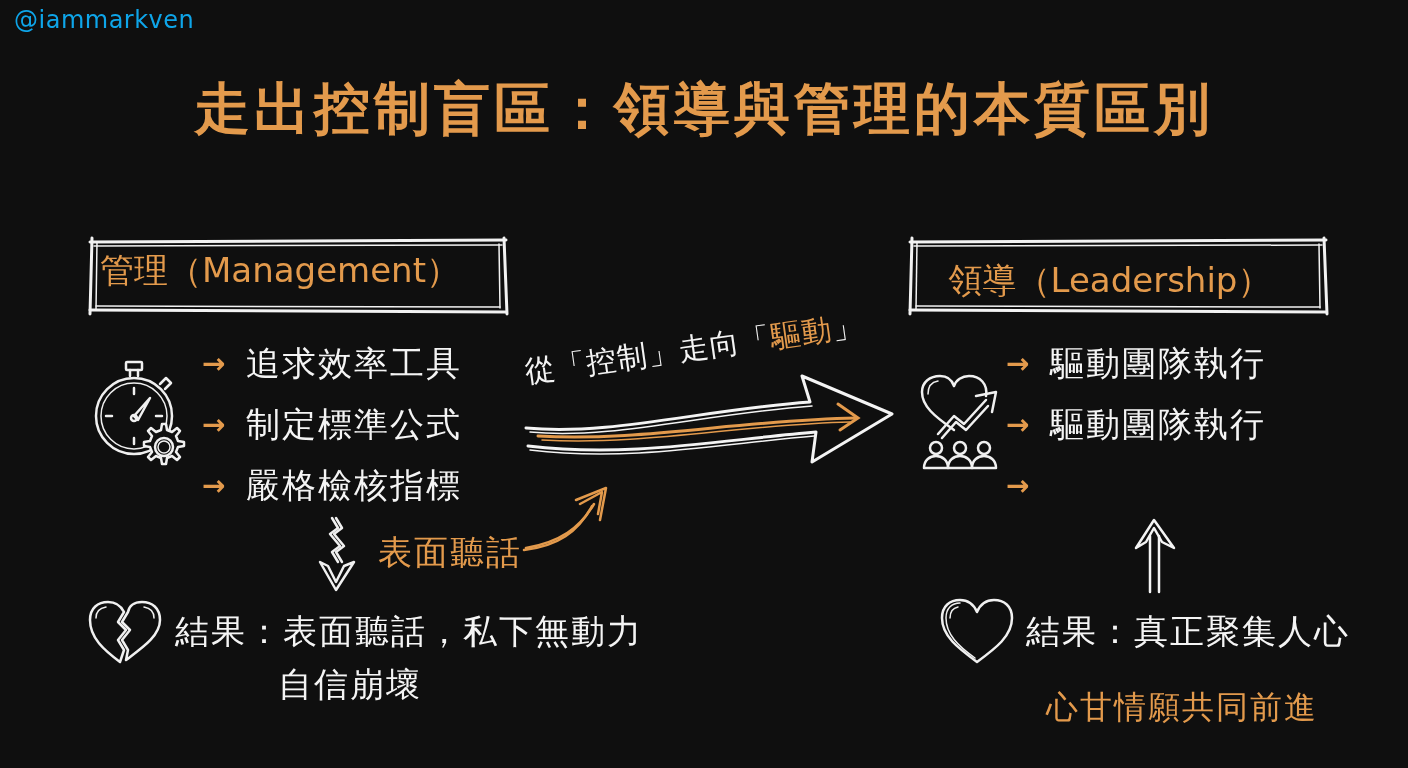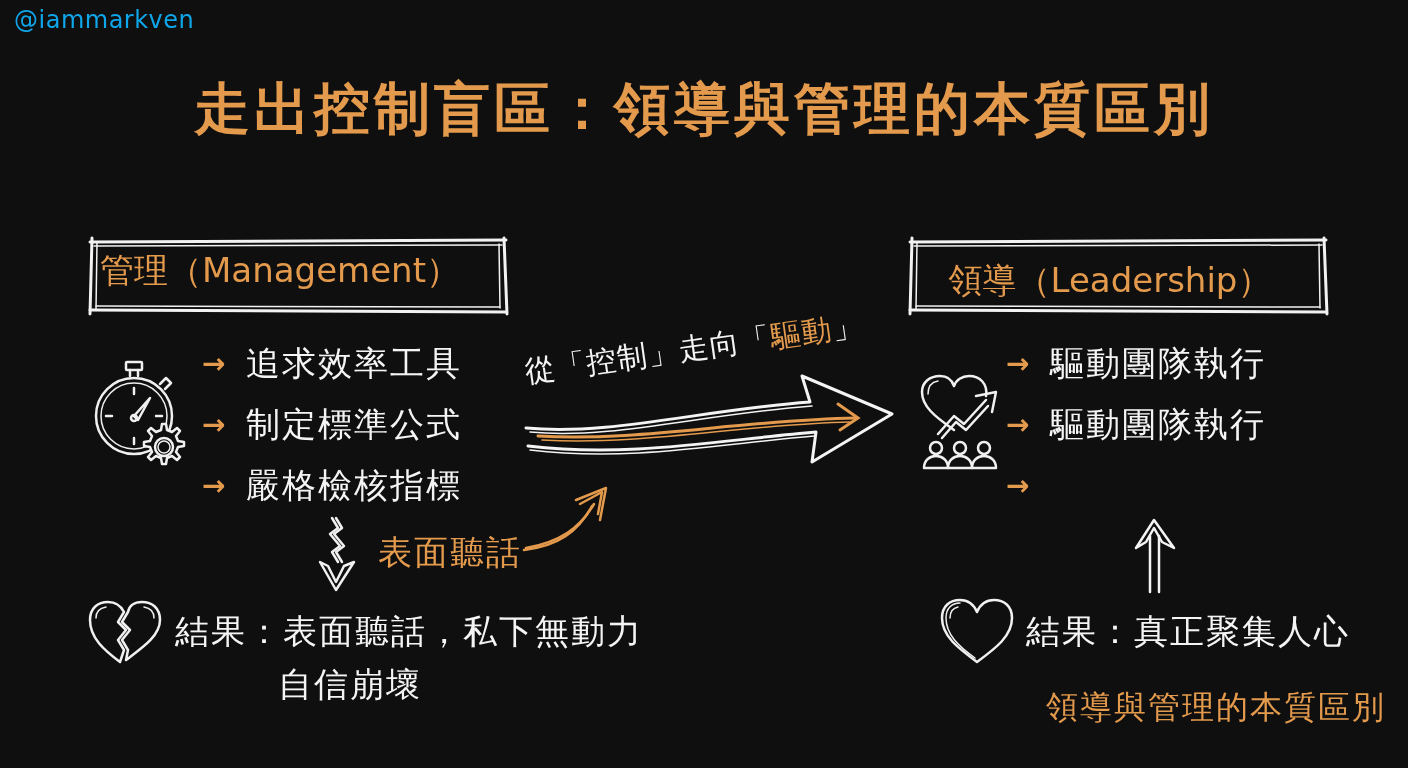--- a/index.html
+++ b/index.html
@@ -288,13 +288,13 @@
 <svg class="icon" style="left:938px;top:596px;" width="78" height="70" viewBox="0 0 78 70">
   <g fill="none" stroke="#f0f0f0" stroke-width="2.5" stroke-linejoin="round" stroke-linecap="round">
     <path d="M39 66 C20 52 4 40 4 22 C4 10 12 4 22 4 C30 4 36 9 39 16 C42 9 48 4 56 4 C66 4 74 10 74 22 C74 40 58 52 39 66 Z"></path>
     <path d="M37 62 C20 50 8 38 8 22 C8 12 14 7 22 7" stroke-width="1.5"></path>
     <path d="M12 22 C12 16 15 12 20 11" stroke-width="1.5"></path>
   </g>
 </svg>
 
 <div class="result-text" id="lead-result">結果：真正聚集人心</div>
 
-<div class="tagline">領導與管理的本質區別</div>
+<div class="tagline">心甘情願共同前進</div>
 
 </body></html>

